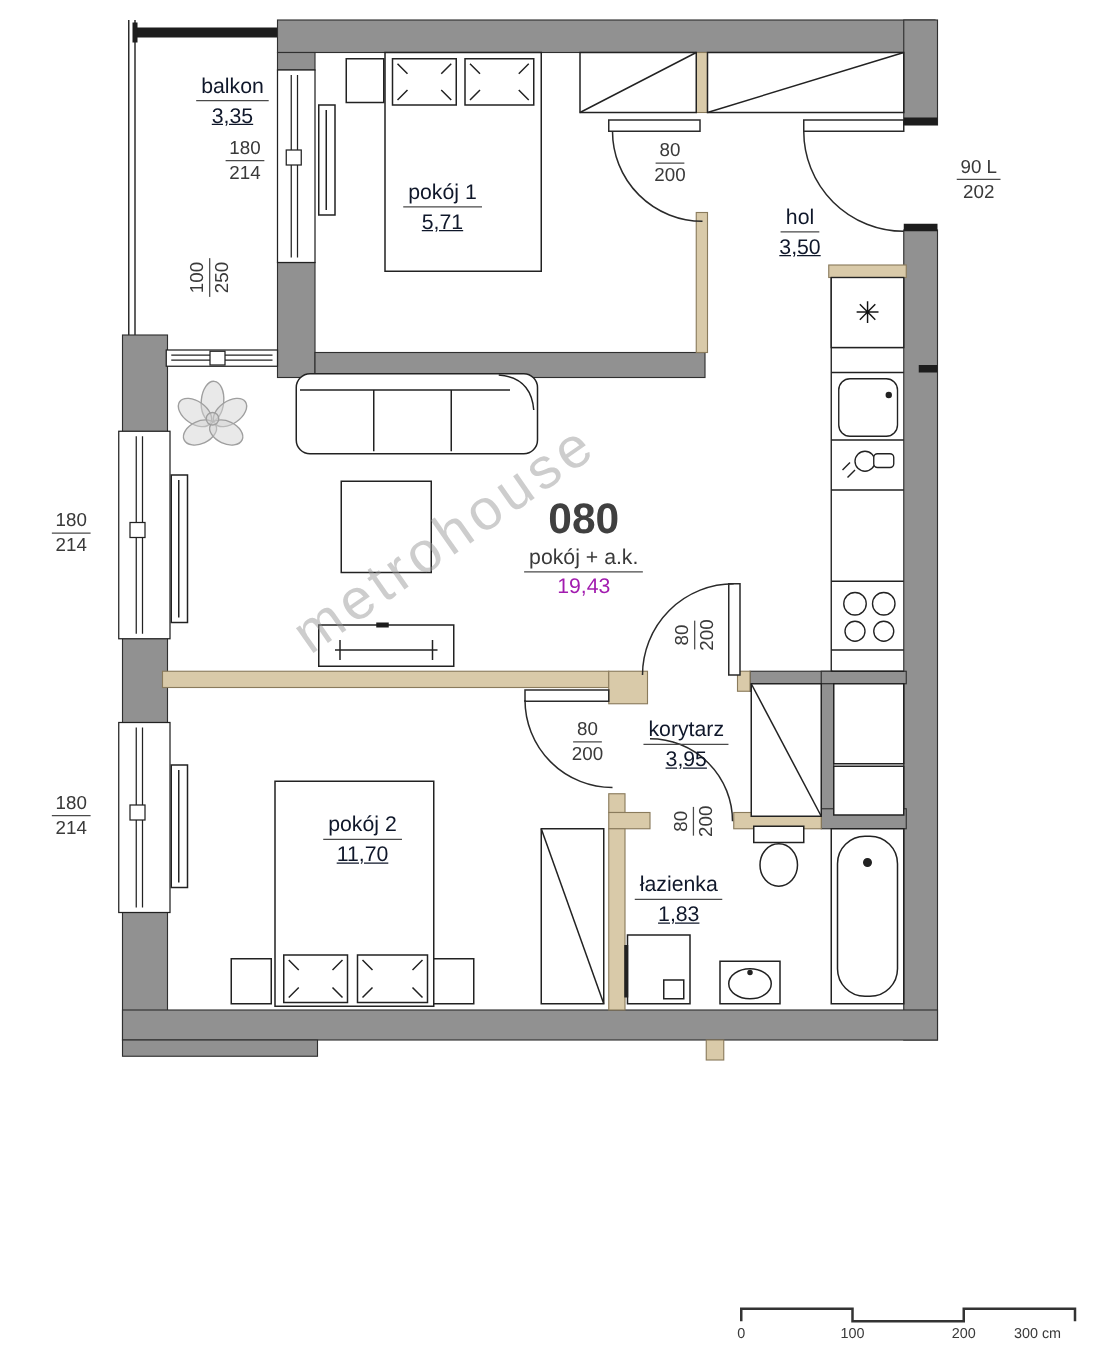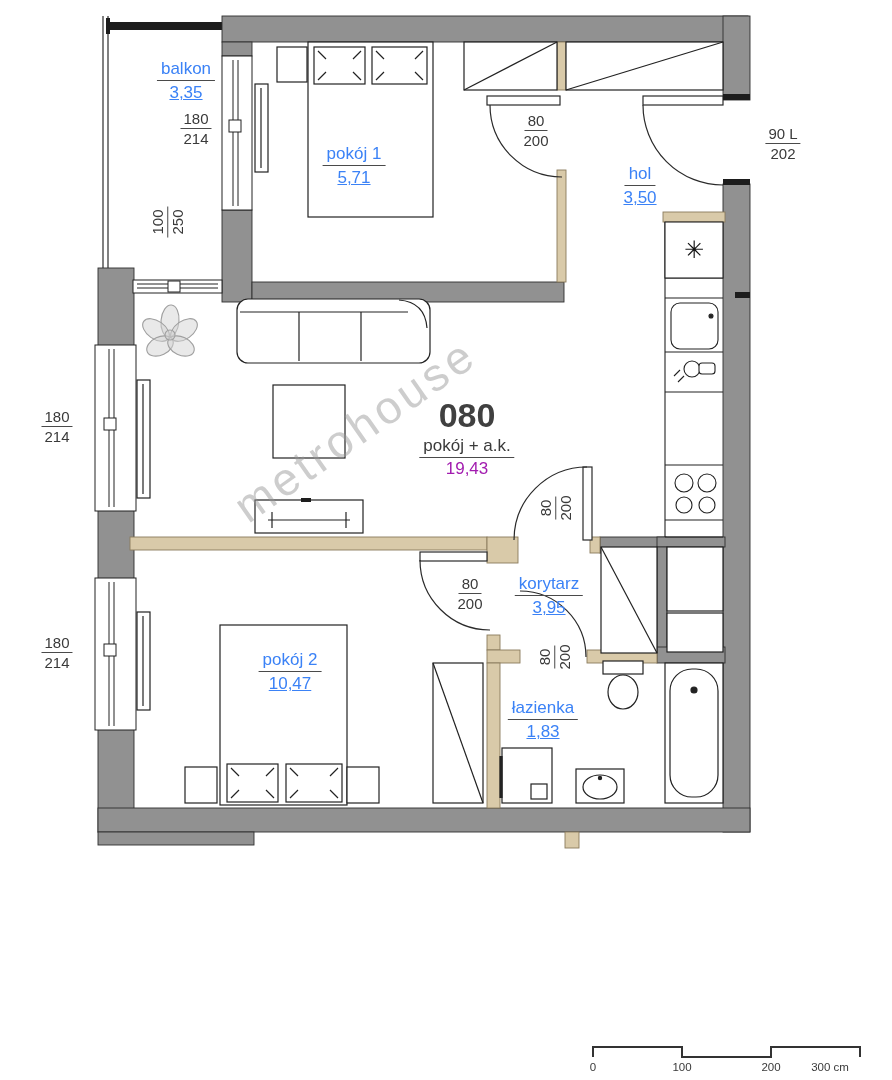--- a/index.html
+++ b/index.html
@@ -3,21 +3,21 @@
 <meta charset="utf-8">
 <style>
   html,body{margin:0;padding:0;background:#fff;}
   .plan-wrap{
     position:relative;width:892px;height:1080px;background:#ffffff;overflow:hidden;
     font-family:"Liberation Sans",sans-serif;color:#333;
   }
   svg.plan{position:absolute;left:0;top:0;}
   
   .room{position:absolute;transform:translateX(-50%);text-align:center;
-        font-size:17px;line-height:1.25;color:#3b82f6;white-space:nowrap;}
+        font-size:17px;line-height:1.25;color:#0f172a;white-space:nowrap;}
   .room .nm{display:inline-block;border-bottom:1.5px solid #4a4a4a;padding:0 4px 1px;}
   .room .ar{display:block;margin-top:1px;text-decoration:underline;}
   
   .dim{position:absolute;transform:translateX(-50%);text-align:center;
        font-size:15px;line-height:1.15;color:#3a3a3a;white-space:nowrap;}
   .dim .top{display:inline-block;border-bottom:1.4px solid #4a4a4a;padding:0 3px 1px;}
   .dim .bot{display:block;margin-top:1px;}
   .dim.vert{transform:translate(-50%,-50%) rotate(-90deg);transform-origin:center;}
   
   .unit{position:absolute;transform:translateX(-50%);text-align:center;white-space:nowrap;}
@@ -338,21 +338,21 @@
     <span class="bot">200</span>
   </div>
 
   <div class="dim vert" style="left:555px;top:657px">
     <span class="top">80</span>
     <span class="bot">200</span>
   </div>
 
   <div class="room" style="left:290px;top:649px">
     <span class="nm">pokój 2</span>
-    <span class="ar">10,47</span>
+    <span class="ar">11,70</span>
   </div>
 
   <div class="room" style="left:543px;top:697px">
     <span class="nm">łazienka</span>
     <span class="ar">1,83</span>
   </div>
 
   <div class="watermark">metrohouse</div>
 
   <div class="tick" style="left:593px;top:1061px">0</div>

